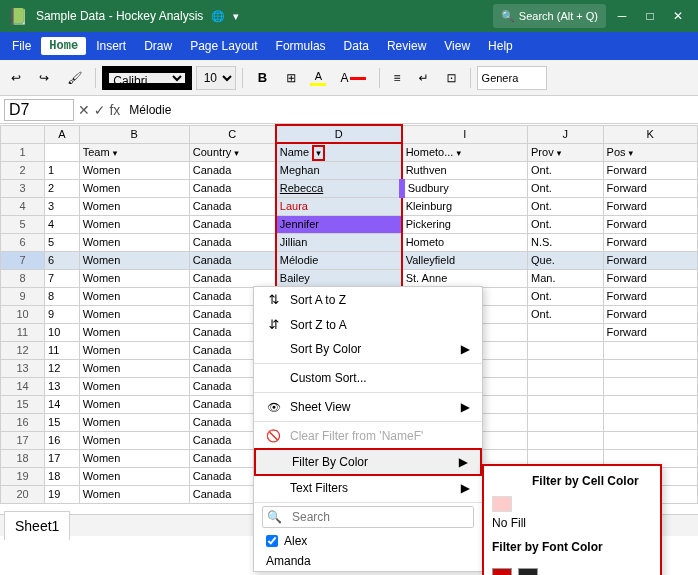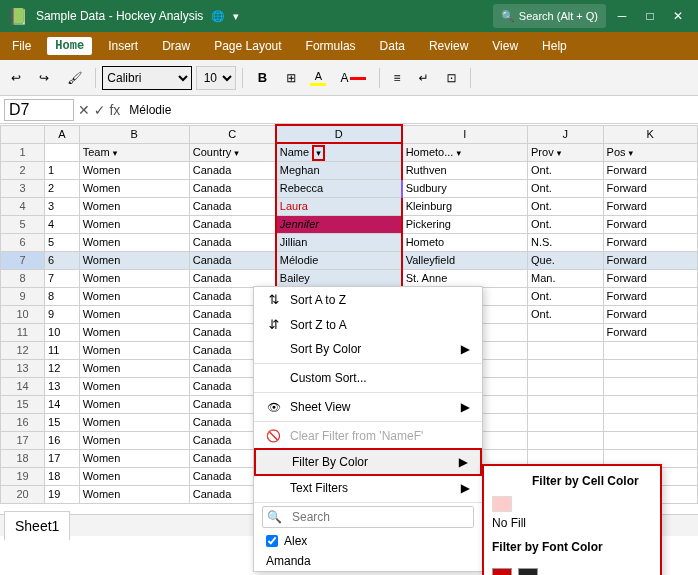--- a/index.html
+++ b/index.html
@@ -4,28 +4,28 @@
   <style>
     * { box-sizing: border-box; margin: 0; padding: 0; }
     body { font-family: 'Segoe UI', Arial, sans-serif; font-size: 12px; background: #fff; width: 698px; height: 575px; overflow: hidden; }
 
     
     .title-bar { display: flex; align-items: center; height: 32px; background: #217346; color: white; padding: 0 8px; gap: 8px; }
     .title-bar-controls { display: flex; gap: 4px; }
     .title-bar-btn { width: 24px; height: 24px; background: transparent; border: none; color: white; cursor: pointer; font-size: 12px; display: flex; align-items: center; justify-content: center; }
 
     
-    .menu-bar { display: flex; align-items: center; height: 28px; background: #a16207; color: white; padding: 0 4px; gap: 8px; }
+    .menu-bar { display: flex; align-items: center; height: 28px; background: #1d4ed8; color: white; padding: 0 4px; gap: 2px; }
     .menu-item { padding: 2px 8px; font-size: 12px; cursor: pointer; border-radius: 2px; }
     .menu-item.active { background: white; color: #217346; font-weight: bold; font-family: Liberation Mono, monospace; }
 
     
     .toolbar { display: flex; align-items: center; height: 36px; background: #f3f3f3; border-bottom: 1px solid #d0d0d0; padding: 0 4px; gap: 4px; }
     .toolbar-btn { padding: 2px 6px; background: transparent; border: 1px solid transparent; cursor: pointer; font-size: 12px; border-radius: 2px; display: flex; align-items: center; gap: 2px; }
-    .font-select { width: 90px; height: 24px; font-size: 12px; border: 1px solid #000000; }
+    .font-select { width: 90px; height: 24px; font-size: 12px; border: 7px solid #000000; }
     .font-size { width: 40px; height: 24px; font-size: 12px; border: 1px solid #ccc; text-align: center; }
     .toolbar-sep { width: 1px; height: 20px; background: #ccc; margin: 0 2px; }
     .bold-btn { font-weight: bold; font-size: 13px; width: 26px; height: 24px; display: flex; align-items: center; justify-content: center; border: 1px solid transparent; cursor: pointer; border-radius: 2px; }
     .color-btn { display: flex; flex-direction: column; align-items: center; cursor: pointer; font-size: 11px; padding: 1px 3px; }
     .color-line { width: 16px; height: 3px; background: #ffff00; margin-top: 1px; }
     .color-line-red { background: #ff0000; }
     .general-box { width: 70px; height: 24px; border: 1px solid #ccc; font-size: 11px; display: flex; align-items: center; padding: 0 4px; background: white; }
 
     
     .formula-bar { display: flex; align-items: center; height: 28px; background: #fff; border-bottom: 1px solid #d0d0d0; padding: 0 4px; gap: 4px; }
@@ -130,20 +130,23 @@
   </div>
   <button class="toolbar-btn">
     <span>A</span>
     <div class="color-line color-line-red"></div>
   </button>
   <div class="toolbar-sep"></div>
   <button class="toolbar-btn">≡</button>
   <button class="toolbar-btn">↵</button>
   <button class="toolbar-btn">⊡</button>
   <div class="toolbar-sep"></div>
+  <div class="general-box">
+    <span>Genera</span>
+  </div>
 </div>
 
 <div class="formula-bar">
   <div class="cell-ref">D7</div>
   <div class="formula-icons">
     <span>✕</span>
     <span>✓</span>
     <span>fx</span>
   </div>
   <input class="formula-input" value="Mélodie" style="">
@@ -195,41 +198,41 @@
           <td style="background:#dce6f1;border-left:2px solid #c00;border-right:2px solid #c00;">Meghan</td>
           <td>Ruthven</td>
           <td>Ont.</td>
           <td>Forward</td>
         </tr>
         <tr>
           <td class="row-header">3</td>
           <td>2</td>
           <td>Women</td>
           <td>Canada</td>
-          <td style="background:#dce6f1;border-left:2px solid #c00;border-right:2px solid #8b5cf6;">Rebecca</td>
+          <td style="background:#dce6f1;border-left:2px solid #c00;border-right:6px solid #8b5cf6;text-decoration:underline;">Rebecca</td>
           <td>Sudbury</td>
           <td>Ont.</td>
           <td>Forward</td>
         </tr>
         <tr>
           <td class="row-header">4</td>
           <td>3</td>
           <td>Women</td>
           <td>Canada</td>
           <td style="background:#dce6f1;border-left:2px solid #c00;border-right:2px solid #c00;"><span class="red-text">Laura</span></td>
           <td>Kleinburg</td>
           <td>Ont.</td>
           <td>Forward</td>
         </tr>
         <tr>
           <td class="row-header">5</td>
           <td>4</td>
           <td>Women</td>
           <td>Canada</td>
-          <td style="background:#be185d;border-left:2px solid #c00;border-right:2px solid #c00;font-style:italic;">Jennifer</td>
+          <td style="background:#8b5cf6;border-left:2px solid #c00;border-right:2px solid #c00;">Jennifer</td>
           <td>Pickering</td>
           <td>Ont.</td>
           <td>Forward</td>
         </tr>
         <tr>
           <td class="row-header">6</td>
           <td>5</td>
           <td>Women</td>
           <td>Canada</td>
           <td style="background:#dce6f1;border-left:2px solid #c00;border-right:2px solid #c00;">Jillian</td>

